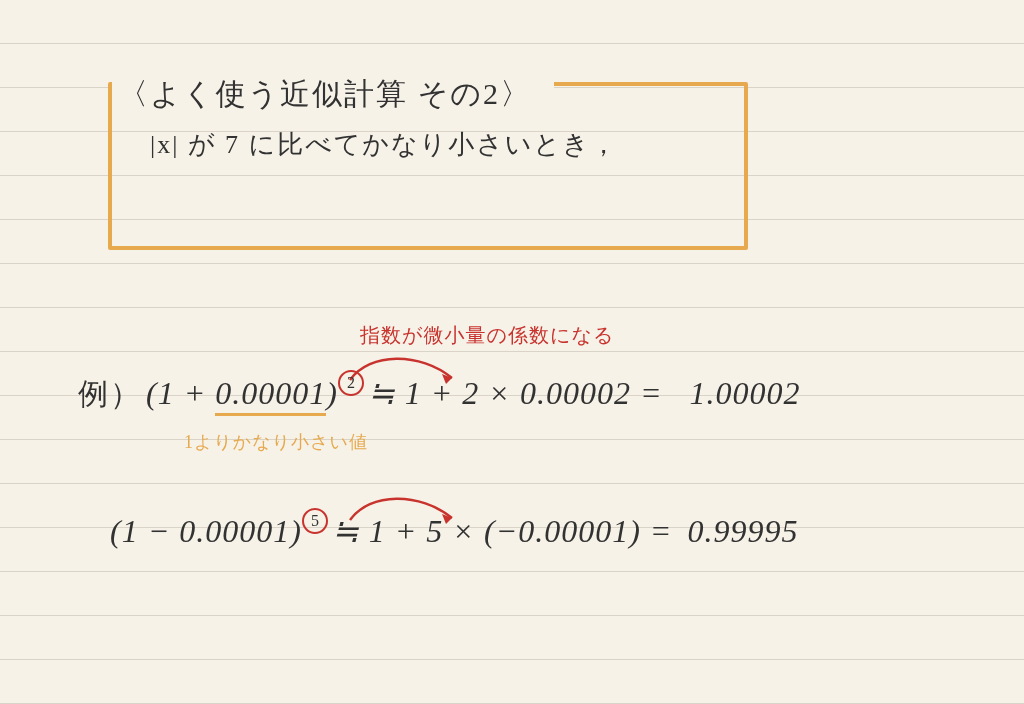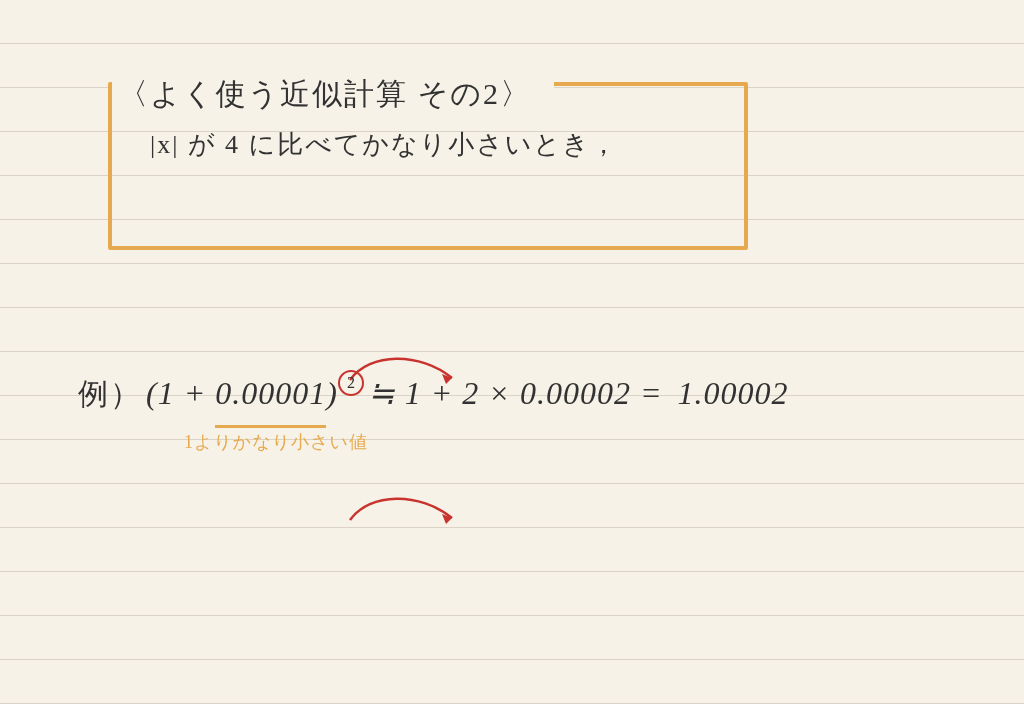--- a/index.html
+++ b/index.html
@@ -31,21 +31,21 @@
     padding:0 6px;
   }
   .jp{font-size:30px;letter-spacing:2px;line-height:44px}
   .jp-sm{font-size:26px;letter-spacing:2px;line-height:42px}
   .math{font-size:32px;font-style:italic;letter-spacing:1px}
 
   .orange{color:#e7a94e}
   .red{color:#c8332e}
 
   .underline-o{
-    border-bottom:3px solid #e7a94e;padding-bottom:14px;
+    border-bottom:3px solid #e7a94e;padding-bottom:2px;
   }
 
   .sup{font-size:18px;vertical-align:super;position:relative;top:-4px}
 
   
   .circ{
     display:inline-block;width:22px;height:22px;border:2px solid #c8332e;
     border-radius:50%;color:#323232;font-size:16px;line-height:22px;
     text-align:center;vertical-align:super;position:relative;top:-10px;
     font-style:normal;
@@ -59,37 +59,43 @@
 </style>
 </head>
 <body>
 
 <div class="content">
 
   <div class="abs titlebox"></div>
 
   <div class="abs title-tab jp">〈よく使う近似計算 その2〉</div>
 
-  <div class="abs jp-sm" style="left:150px;top:124px;">|x| が 4 に比べてかなり小さいとき，</div>
+  <div class="abs jp-sm" style="left:150px;top:124px;">|x| が 7 に比べてかなり小さいとき，</div>
 
 
+  <div class="abs red small-note" style="left:360px;top:322px;">指数が微小量の係数になる</div>
 
   <svg class="abs arrow-svg" style="left:340px;top:346px" width="130" height="46">
     <path d="M10 34 C 30 6, 80 6, 112 32" stroke="#c8332e" stroke-width="2.5" fill="none"></path>
     <path d="M112 32 l-10 -4 l4 10 z" fill="#c8332e"></path>
   </svg>
 
   <div class="abs" style="left:78px;top:372px;white-space:nowrap">
     <span class="jp">例）</span>
     <span class="math">(1 + </span><span class="math underline-o">0.00001</span><span class="math">)</span><span class="circ">2</span>
     <span class="math"> ≒ 1 + 2 × 0.00002 = </span>
-    <span class="math" style="margin-left:6px">1.00002</span>
+    <span class="math" style="margin-left:18px">1.00002</span>
   </div>
 
   <div class="abs orange tiny-note" style="left:184px;top:418px;margin-top:12px;">1よりかなり小さい値</div>
 
   <svg class="abs arrow-svg" style="left:340px;top:486px" width="130" height="46">
     <path d="M10 34 C 30 6, 80 6, 112 32" stroke="#c8332e" stroke-width="2.5" fill="none"></path>
     <path d="M112 32 l-10 -4 l4 10 z" fill="#c8332e"></path>
   </svg>
 
+  <div class="abs" style="left:110px;top:512px;white-space:nowrap">
+    <span class="math">(1 − 0.00001)</span><span class="circ">5</span>
+    <span class="math"> ≒ 1 + 5 × (−0.00001) = </span>
+    <span class="math" style="margin-left:6px">0.99995</span>
+  </div>
 
 </div>
 
 </body></html>

